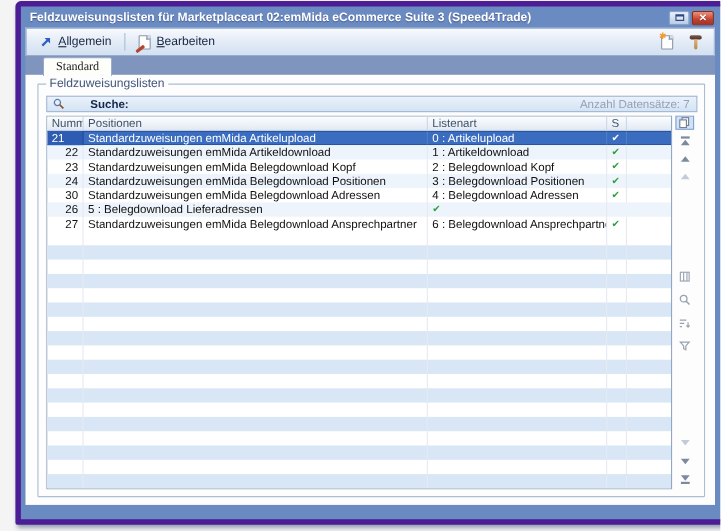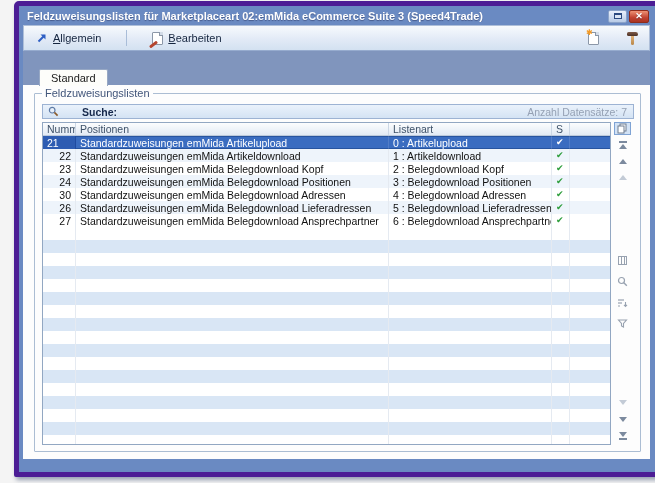--- a/index.html
+++ b/index.html
@@ -37,21 +37,21 @@
     border:1px solid #2c4a80; border-top:2px solid #2c4a80;
   }
   .winbtn.close {
     width:20px; background:linear-gradient(#ee9275,#c24331 60%,#a93322);
     border:1px solid #8e2c1c; color:#fff; font-size:9px; font-weight:bold;
   }
   
   .toolbar {
     height:26px; background:linear-gradient(#f7fafd,#e2eaf6 55%,#d3e1f1);
     border:1px solid #aebfd9; border-bottom:1px solid #96abce;
-    display:flex; align-items:center; padding:0 6px 0 8px; gap:19px;
+    display:flex; align-items:center; padding:0 6px 0 8px; gap:6px;
     font-size:11px; color:#15253f;
   }
   .tbtn { display:flex; align-items:center; gap:5px; padding:2px 4px; border-radius:2px; }
   .mnemonic { display:inline-block; }
   .mnemonic::first-letter { text-decoration:underline; }
   .tsep { width:1px; height:16px; background:#a9bdd8; margin:0 2px; }
   .tspacer { flex:1; }
   
   .icon-page { position:relative; width:11px; height:13px; background:#fff;
     border:1px solid #8b97a8; border-radius:1px; }
@@ -60,21 +60,21 @@
   .icon-page .spark { position:absolute; left:-3px; top:-4px; color:#f59a23; font-size:8px; line-height:8px; }
   .icon-pen { position:absolute; left:-4px; bottom:-2px; width:9px; height:3px;
     background:#b5452f; transform:rotate(-38deg); border-radius:1px; }
   .icon-hammer { position:relative; width:13px; height:14px; }
   .icon-hammer .head { position:absolute; left:1px; top:1px; width:11px; height:4px;
     background:linear-gradient(#7d5a47,#4e3327); border-radius:2px 3px 2px 2px; }
   .icon-hammer .handle { position:absolute; left:5px; top:5px; width:3px; height:9px;
     background:linear-gradient(#e0b279,#b9874a); border-radius:0 0 2px 2px; }
   
   .client { flex:1; background:#8095bd; display:flex; flex-direction:column; overflow:hidden; }
-  .tabrow { height:34px; display:flex; align-items:flex-end; padding-left:16px; }
+  .tabrow { height:17px; display:flex; align-items:flex-start; padding-left:16px;font-family:Liberation Serif, serif; }
   .tab {
     background:#fdfdfa; border:1px solid #97a8c4; border-bottom:none;
     border-radius:2px 2px 0 0; padding:2px 11px 2px 11px;
     font-size:11px; color:#222; position:relative; top:1px;
   }
   .tabpage { flex:1; background:#fdfdfd; padding:8px 9px 7px 11px; overflow:hidden; }
   
   .groupbox {
     position:relative; height:100%; border:1px solid #abbdd3; border-radius:1px;
     padding:10px 6px 6px 7px; display:flex; flex-direction:column;
@@ -264,21 +264,20 @@
                     <div class="c num">30</div>
                     <div class="c">Standardzuweisungen emMida Belegdownload Adressen</div>
                     <div class="c">4 : Belegdownload Adressen</div>
                     <div class="c">
                       <span class="check">✔</span>
                     </div>
                     <div class="c"></div>
                   </div>
                   <div class="g-row tint">
                     <div class="c num">26</div>
-                    <div class="c">Standardzuweisungen emMida Belegdownload Lieferadressen</div>
                     <div class="c">5 : Belegdownload Lieferadressen</div>
                     <div class="c">
                       <span class="check">✔</span>
                     </div>
                     <div class="c"></div>
                   </div>
                   <div class="g-row">
                     <div class="c num">27</div>
                     <div class="c">Standardzuweisungen emMida Belegdownload Ansprechpartner</div>
                     <div class="c">6 : Belegdownload Ansprechpartner</div>

